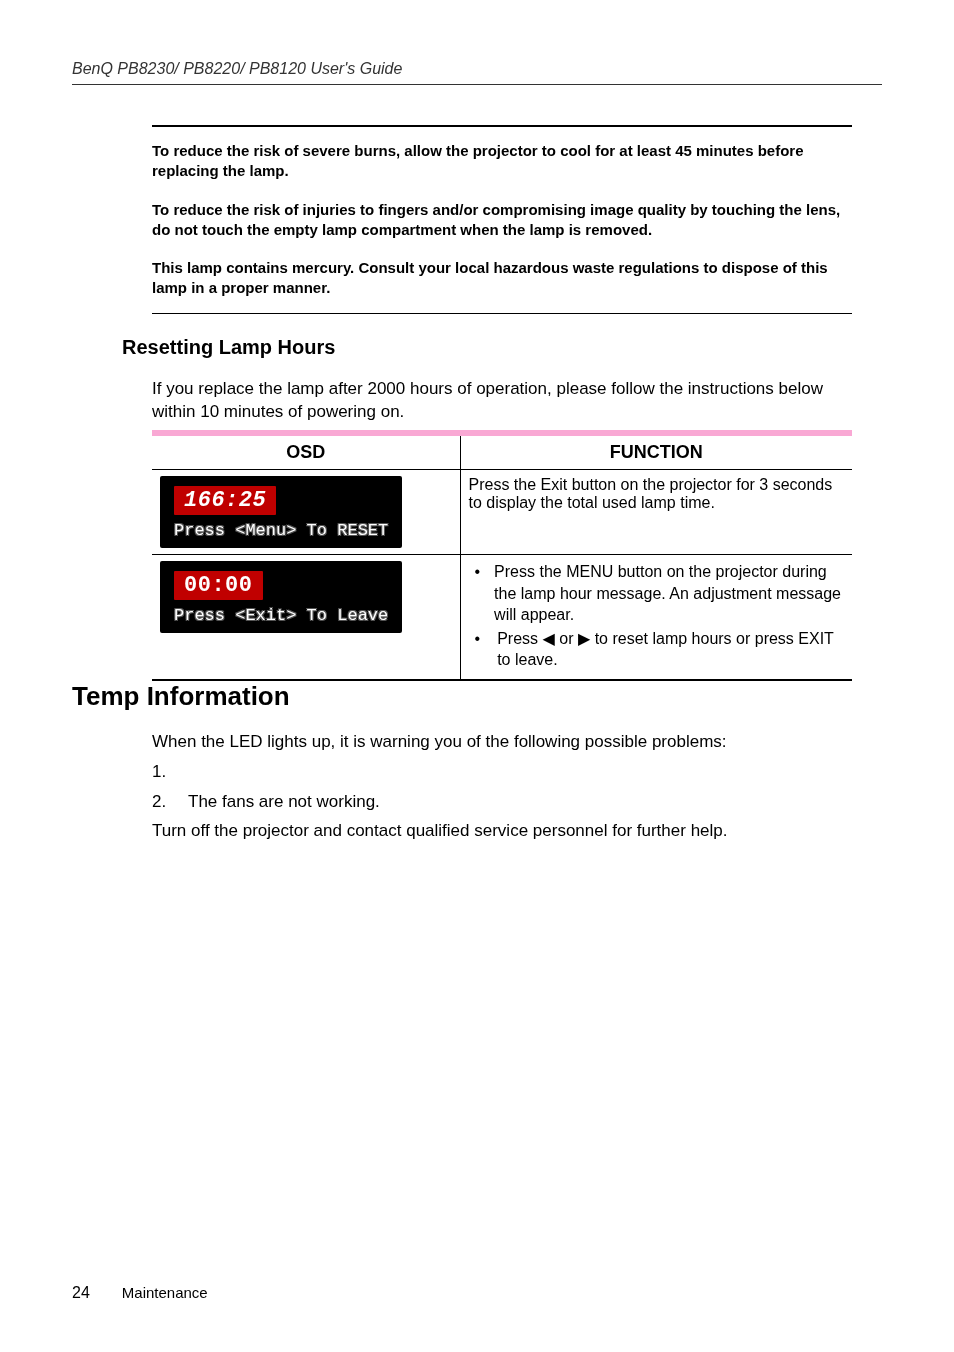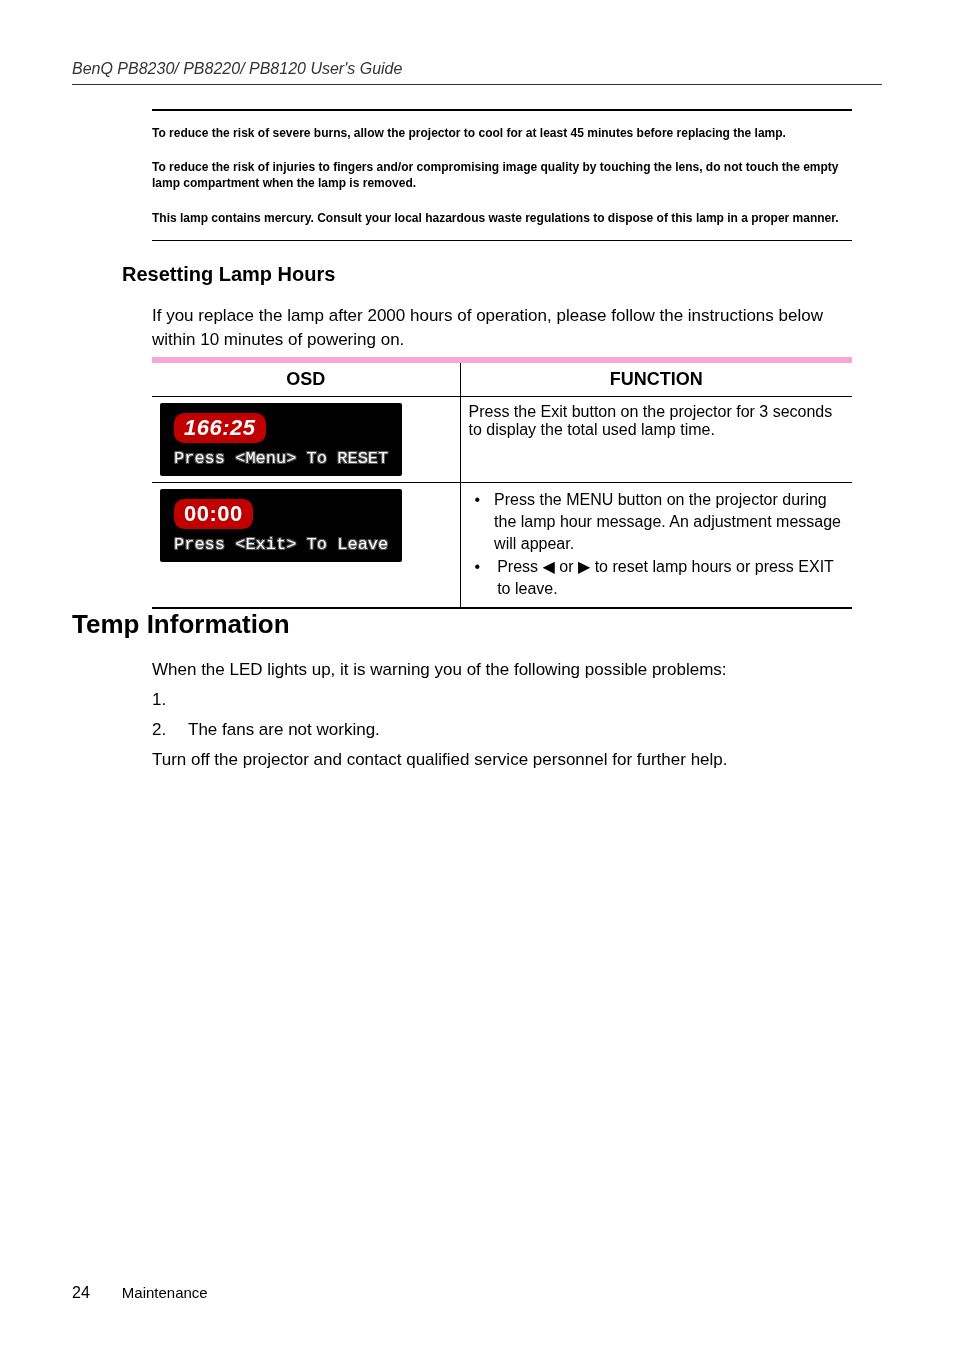--- a/index.html
+++ b/index.html
@@ -8,21 +8,21 @@
     font-family: "Segoe UI", Arial, sans-serif;
     color: #000;
     width: 954px;
     height: 1352px;
     position: relative;
     padding: 60px 72px 40px 72px;
   }
   .header-line {
     border-bottom: 1px solid #333;
     padding-bottom: 6px;
-    margin-bottom: 24px;
+    margin-bottom: 40px;
   }
   .header-text {
     font-style: italic;
     font-size: 16px;
     color: #333;
   }
   .caution-block {
     margin-left: 80px;
     margin-right: 30px;
   }
@@ -32,21 +32,21 @@
     display: flex;
     align-items: center;
     gap: 10px;
     margin-bottom: 10px;
   }
   .caution-heading {
     font-size: 26px;
     font-weight: bold;
   }
   .caution-para {
-    font-size: 12px;
+    font-size: 15px;
     font-weight: bold;
     line-height: 1.35;
     margin-bottom: 18px;
   }
   .caution-para:last-of-type { margin-bottom: 0; }
   .icon-svg { width: 30px; height: 30px; }
   .subhead {
     font-size: 20px;
     font-weight: bold;
     margin-top: 22px;
@@ -105,23 +105,23 @@
     vertical-align: middle;
     padding: 18px 8px;
   }
   .osd-screen-red {
     background: #c00000;
     color: #fff;
     display: inline-block;
     padding: 2px 10px;
     font-size: 22px;
     font-weight: bold;
-    font-family: Liberation Sans, sans-serif;
+    font-family: Liberation Mono, monospace;
     letter-spacing: 0.5px;
-    border-radius: 10px;
+    border-radius: 1px;
   }
   .osd-screen-white {
     color: #fff;
     display: block;
     font-size: 17px;
     font-family: "Courier New", monospace;
     margin-top: 6px;
     text-shadow: -1px -1px 0 #555, 1px -1px 0 #555, -1px 1px 0 #555, 1px 1px 0 #555;
   }
   .osd-bg {

